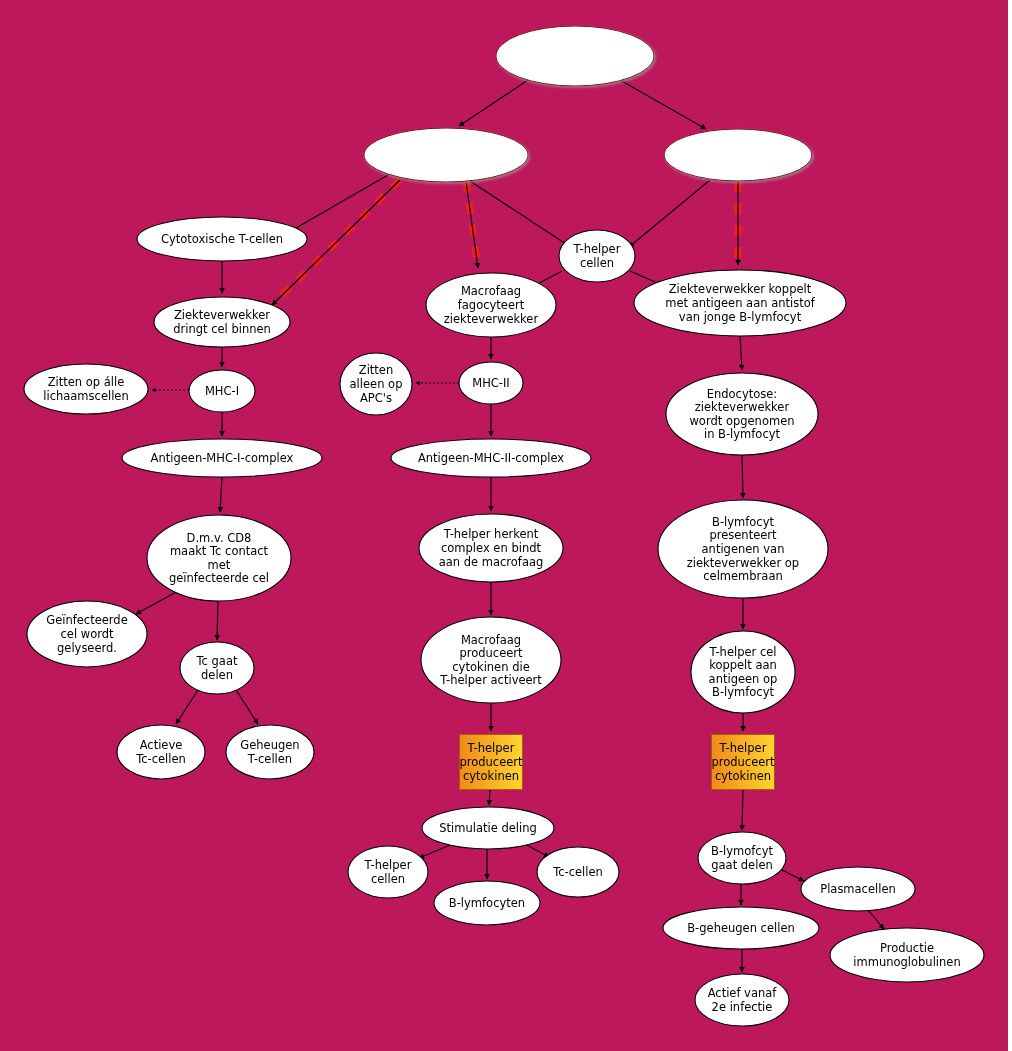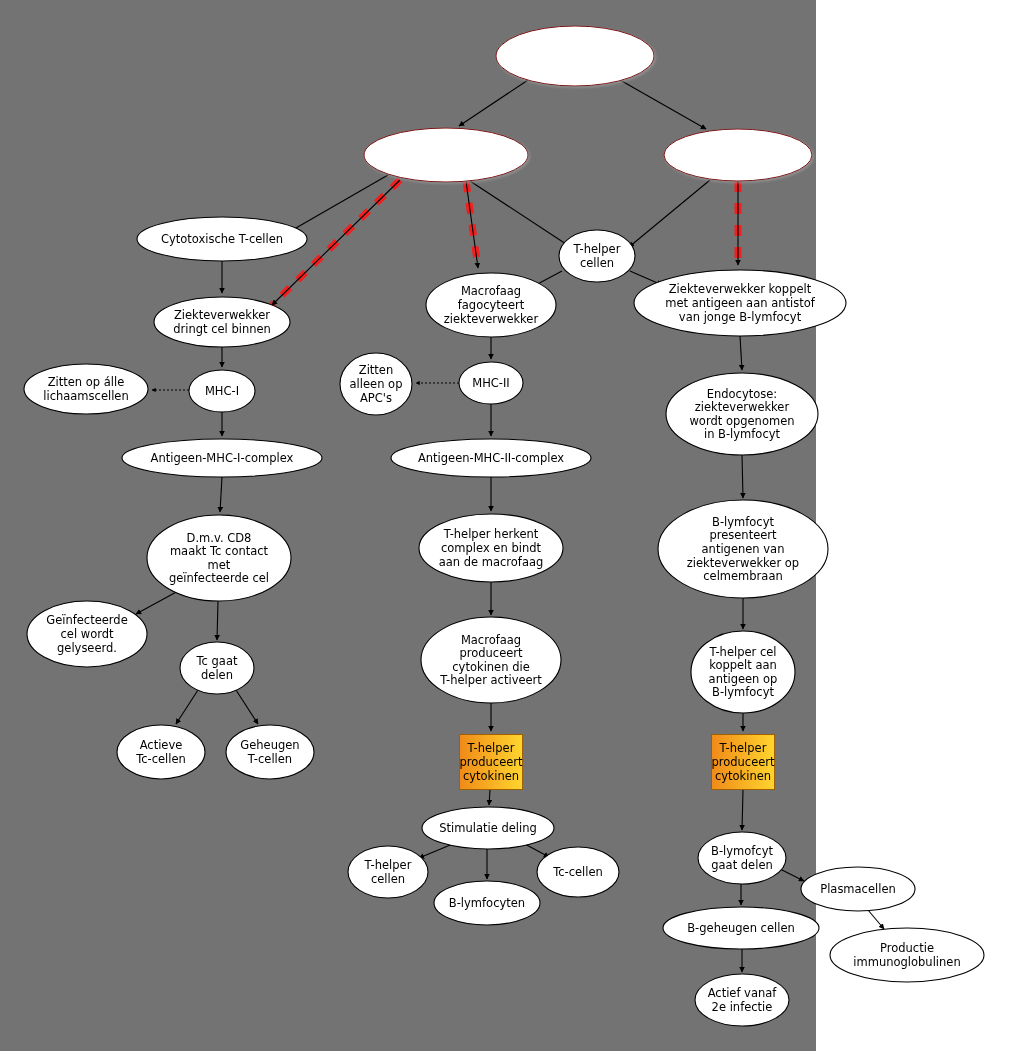--- a/index.html
+++ b/index.html
@@ -1,16 +1,16 @@
 <!DOCTYPE html>
 <html><head>
 <meta charset="utf-8">
 <style>
   html,body{margin:0;padding:0;background:#ffffff;}
-  #stage{position:relative;width:816px;height:1051px;background:#737373;
+  #stage{position:relative;width:1008px;height:1051px;background:#be185d;
          font-family:"DejaVu Sans","Liberation Sans",sans-serif;}
   svg{display:block;}
   .nodelabel{font-family:"DejaVu Sans","Liberation Sans",sans-serif;font-size:11.5px;fill:#000;}
   .nodelabel.white{fill:#ffffff;}
   .ell{fill:#ffffff;stroke:#000000;stroke-width:1.1;}
   .ell.red{stroke:#7d1111;stroke-width:1;}
   .lnk{stroke:#000000;stroke-width:1.1;fill:none;}
   .lnk.dotted{stroke-dasharray:2 2;stroke-width:1;}
   .reddash{stroke:#f02020;stroke-width:7;stroke-dasharray:11 11;fill:none;stroke-linecap:butt;}
   .box{stroke:#a06000;stroke-width:1;}

